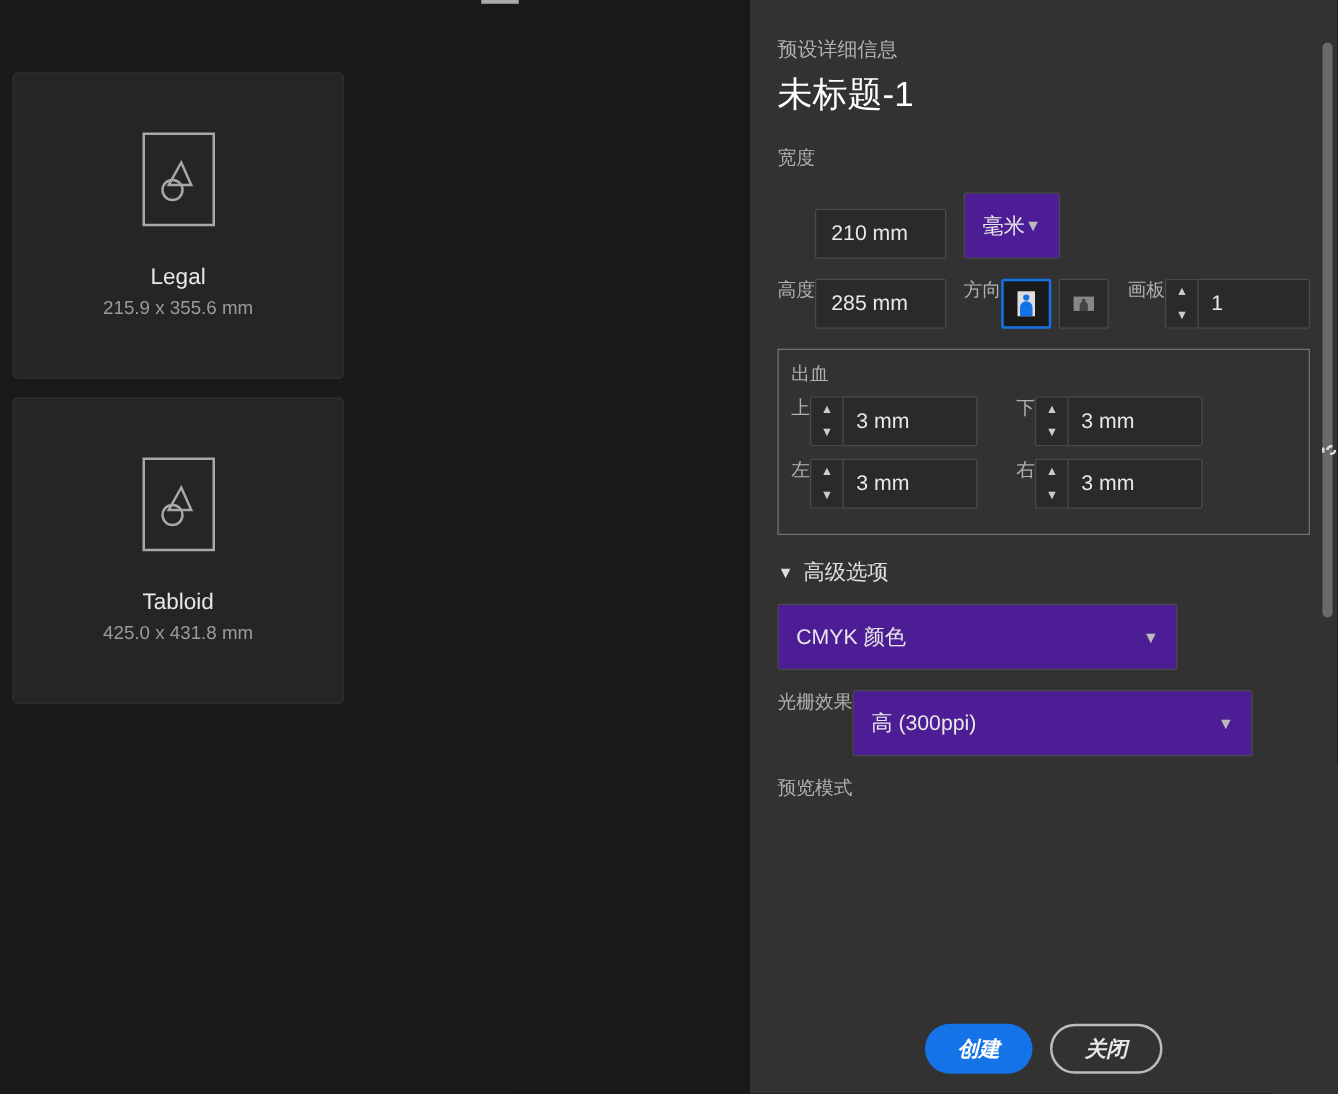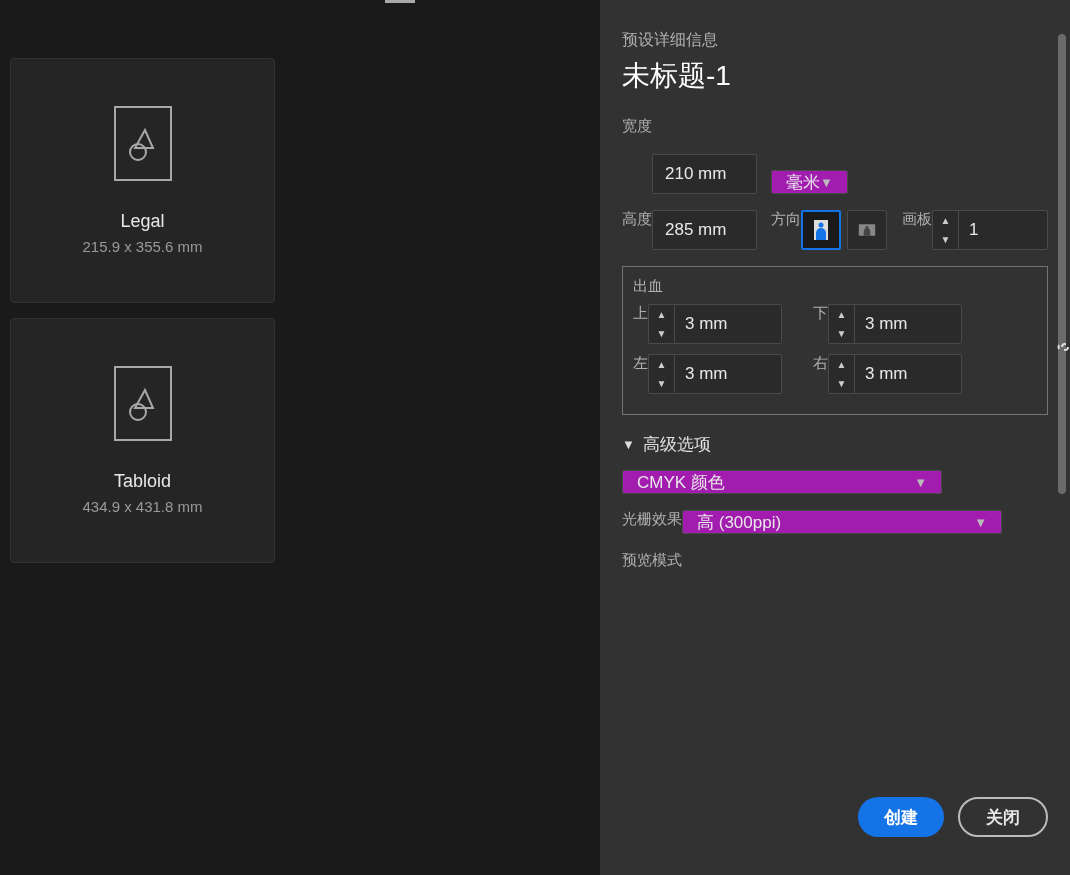--- a/index.html
+++ b/index.html
@@ -22,21 +22,21 @@
   .doc-title { color:#fff; font-size:28px; font-weight:400; }
 
   .row { display:flex; gap:14px; margin-bottom:16px; align-items:flex-end; }
   .col { display:flex; flex-direction:row; }
   .field-label { color:#b0b0b0; font-size:15px; margin-bottom:6px; }
 
   .text-input { background:#2a2a2a; border:1px solid #4a4a4a; color:#e8e8e8; font-size:17px; padding:8px 12px; height:40px; border-radius:2px; }
   .w-width { width:105px; }
   .w-height { width:105px; }
 
-  .select { background:#a21caf; border:1px solid #4a4a4a; color:#e8e8e8; font-size:17px; padding:0 14px; height:24px; border-radius:2px; display:flex; align-items:center; justify-content:space-between; cursor:pointer; }
+  .select { background:#4c1d95; border:1px solid #4a4a4a; color:#e8e8e8; font-size:17px; padding:0 14px; height:53px; border-radius:2px; display:flex; align-items:center; justify-content:space-between; cursor:pointer; }
   .select-wide { flex:1; }
   .select-med { width:320px; }
   .chevron { color:#bbb; font-size:13px; }
 
   .orient-group { display:flex; gap:6px; }
   .orient-btn { width:40px; height:40px; border:1px solid #4a4a4a; background:#2a2a2a; display:flex; align-items:center; justify-content:center; cursor:pointer; border-radius:2px; }
   .orient-btn.active { border:2px solid #1473e6; background:#1a1a1a; }
   .orient-btn svg{width:18px;height:22px;}
 
   .stepper { display:flex; height:40px; }
@@ -45,21 +45,21 @@
   .stepper-input { background:#2a2a2a; border:1px solid #4a4a4a; color:#e8e8e8; font-size:17px; padding:0 10px; width:90px; border-radius:0 2px 2px 0;}
   .stepper-bleed .stepper-input { width:108px; }
 
   .bleed-box { border:1px solid #737373; padding:10px 10px 20px 10px; margin-bottom:10px; position:relative; }
   .bleed-grid { display:grid; grid-template-columns: 1fr 1fr; gap:10px 20px; width:340px;}
   .link-icon { position:absolute; right:-28px; top:50%; transform:translateY(-4px); color:#ddd; cursor:pointer; font-size:18px;}
 
   .adv-toggle { display:flex; align-items:center; gap:8px; color:#e0e0e0; font-size:17px; cursor:pointer; margin:8px 0 14px 0; }
   .adv-toggle .chev { font-size:13px; color:#ddd;}
 
-  .footer { margin-top:auto; padding:20px 0 38px 0; display:flex; justify-content:flex-end; gap:14px; }
+  .footer { margin-top:auto; padding:20px 0 16px 0; display:flex; justify-content:center; gap:14px;font-style:italic; }
   .btn { height:40px; padding:0 26px; border-radius:20px; font-size:17px; cursor:pointer; display:flex; align-items:center; justify-content:center; font-weight:600;}
   .btn-primary { background:#1473e6; border:none; color:#fff; }
   .btn-secondary { background:transparent; border:2px solid #bbb; color:#e8e8e8; }
 </style>
 </head>
 <body>
 
 <div class="app">
   <div class="tab-marker"></div>
 
@@ -76,21 +76,21 @@
         <div class="preset-dim">215.9 x 355.6 mm</div>
       </div>
       <div class="preset-card">
         <div class="preset-icon">
           <svg viewBox="0 0 40 40" fill="none" stroke="#a8a8a8" stroke-width="2">
             <path d="M22 6 L12 24 L30 24 Z"></path>
               <circle cx="15" cy="28" r="8"></circle>
           </svg>
         </div>
         <div class="preset-name">Tabloid</div>
-        <div class="preset-dim">434.9 x 431.8 mm</div>
+        <div class="preset-dim">425.0 x 431.8 mm</div>
       </div>
     </div>
   </div>
 
   <div class="right-pane">
      <div class="scrollbar-track">
         <div class="scrollbar-thumb"></div>
       </div>
 
     <div class="section-label">预设详细信息</div>

